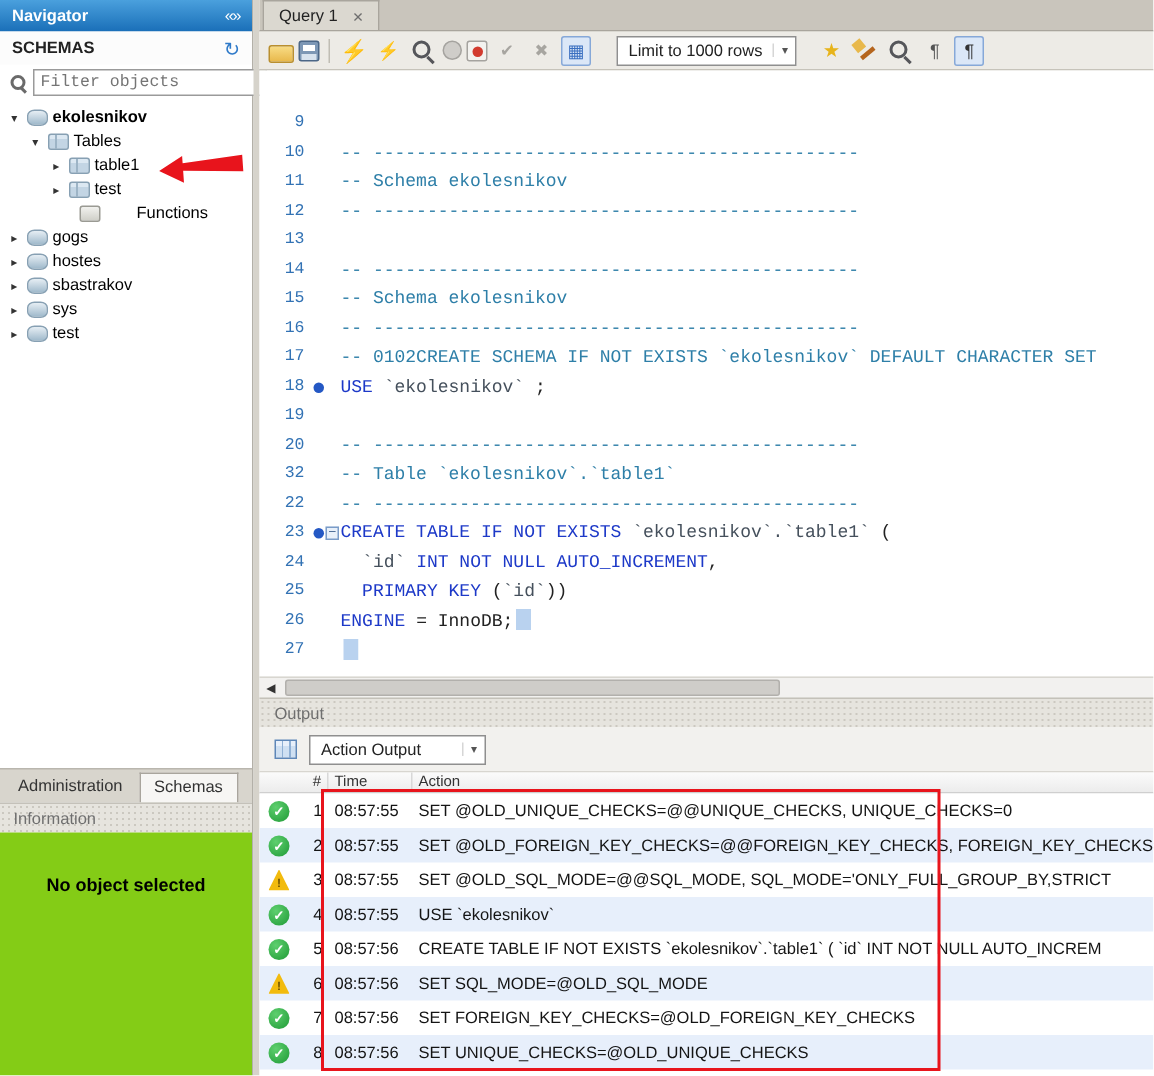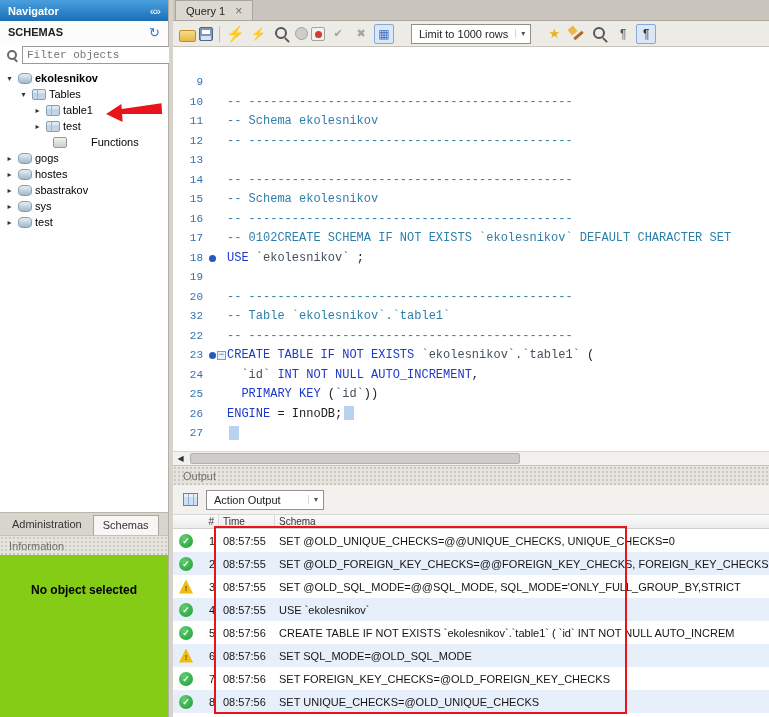--- a/index.html
+++ b/index.html
@@ -351,21 +351,21 @@
     <div class="out-ctrl">
       <span class="grid-ico"></span>
       <div class="out-select">
         <span>Action Output</span>
         <b>▾</b>
       </div>
     </div>
     <div class="grid-header">
         <div class="gh gh0">#</div>
         <div class="gh gh1">Time</div>
-        <div class="gh gh2">Schema</div>
+        <div class="gh gh2">Action</div>
       </div>
     <div class="grid-rows">
         <div class="grow">
           <span class="st st-ok">✓</span>
           <span class="gidx">1</span>
           <span class="gtime">08:57:55</span>
           <span class="gact">SET @OLD_UNIQUE_CHECKS=@@UNIQUE_CHECKS, UNIQUE_CHECKS=0</span>
         </div>
         <div class="grow">
           <span class="st st-ok">✓</span>

